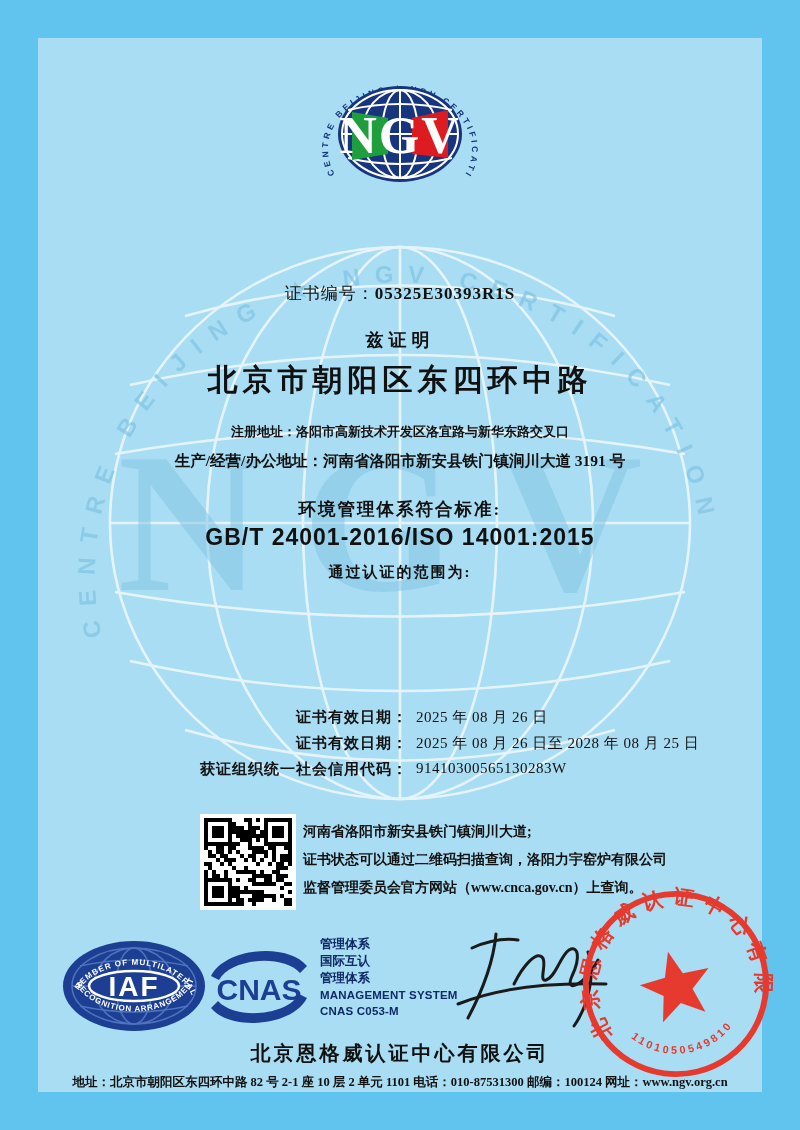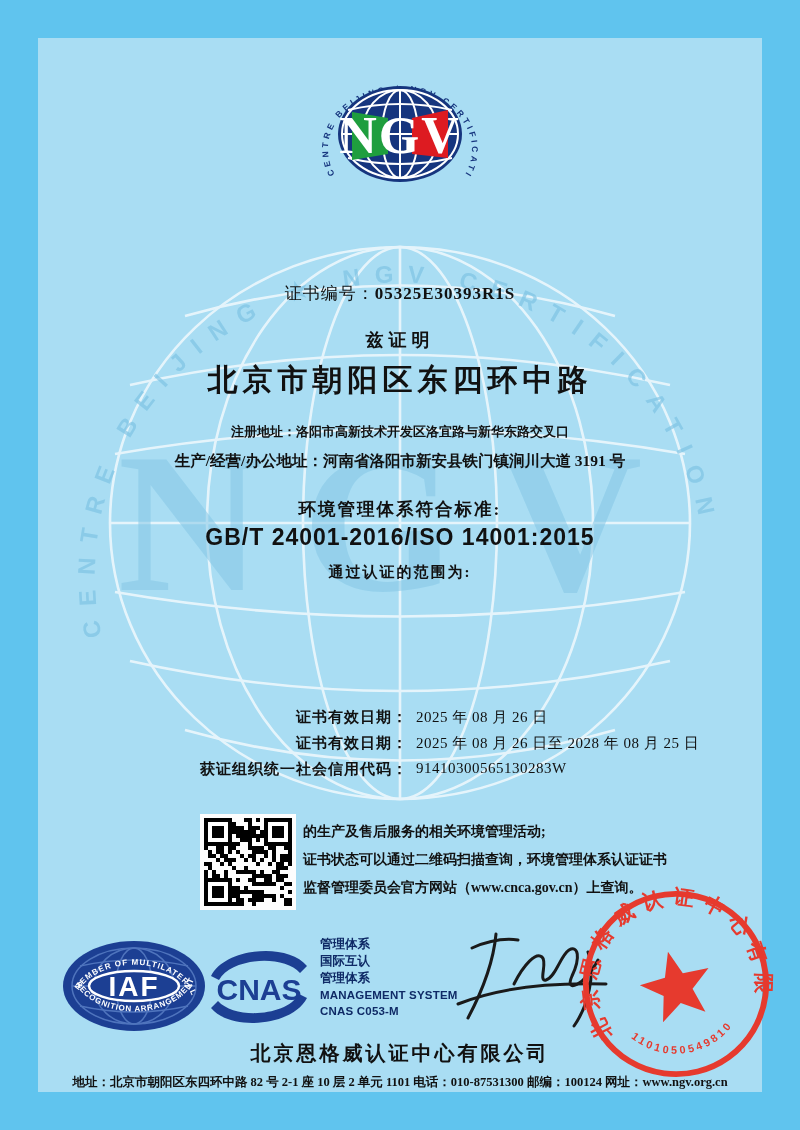--- a/index.html
+++ b/index.html
@@ -291,22 +291,22 @@
         <div class="qm" style="left: 28px; top: 84px;"></div>
         <div class="qm" style="left: 32px; top: 84px;"></div>
         <div class="qm" style="left: 36px; top: 84px;"></div>
         <div class="qm" style="left: 48px; top: 84px;"></div>
         <div class="qm" style="left: 80px; top: 84px;"></div>
         <div class="qm" style="left: 84px; top: 84px;"></div>
       </div>
   </div>
 
   <div class="notice">
-    <div>的生产及售后服务的相关环境管理活动;</div>
-    <div>证书状态可以通过二维码扫描查询，环境管理体系认证证书</div>
+    <div>河南省洛阳市新安县铁门镇涧川大道;</div>
+    <div>证书状态可以通过二维码扫描查询，洛阳力宇窑炉有限公司</div>
     <div>监督管理委员会官方网站（www.cnca.gov.cn）上查询。</div>
   </div>
 
   <svg class="iaf" width="148" height="96" viewBox="0 0 148 96">
     <ellipse cx="74" cy="48" rx="71" ry="45" fill="#1c3f93"></ellipse>
     <g stroke="#4f74bd" stroke-width="1.5" fill="none">
       <ellipse cx="74" cy="48" rx="62" ry="38"></ellipse>
       <ellipse cx="74" cy="48" rx="40" ry="38"></ellipse>
       <ellipse cx="74" cy="48" rx="18" ry="38"></ellipse>
       <line x1="12" y1="48" x2="136" y2="48"></line>

